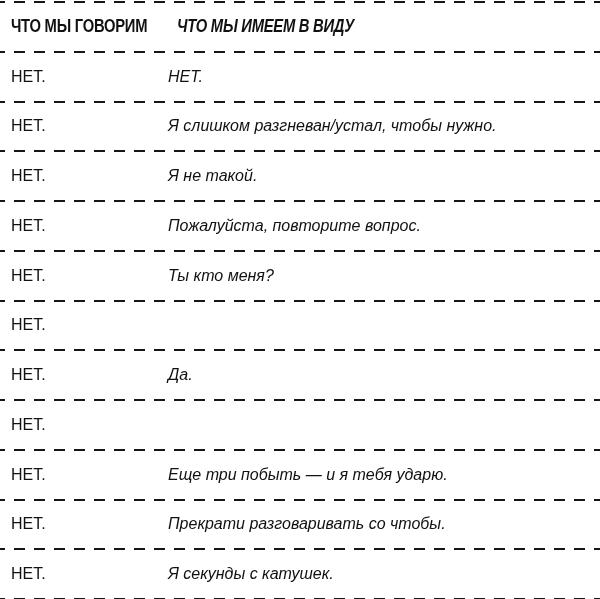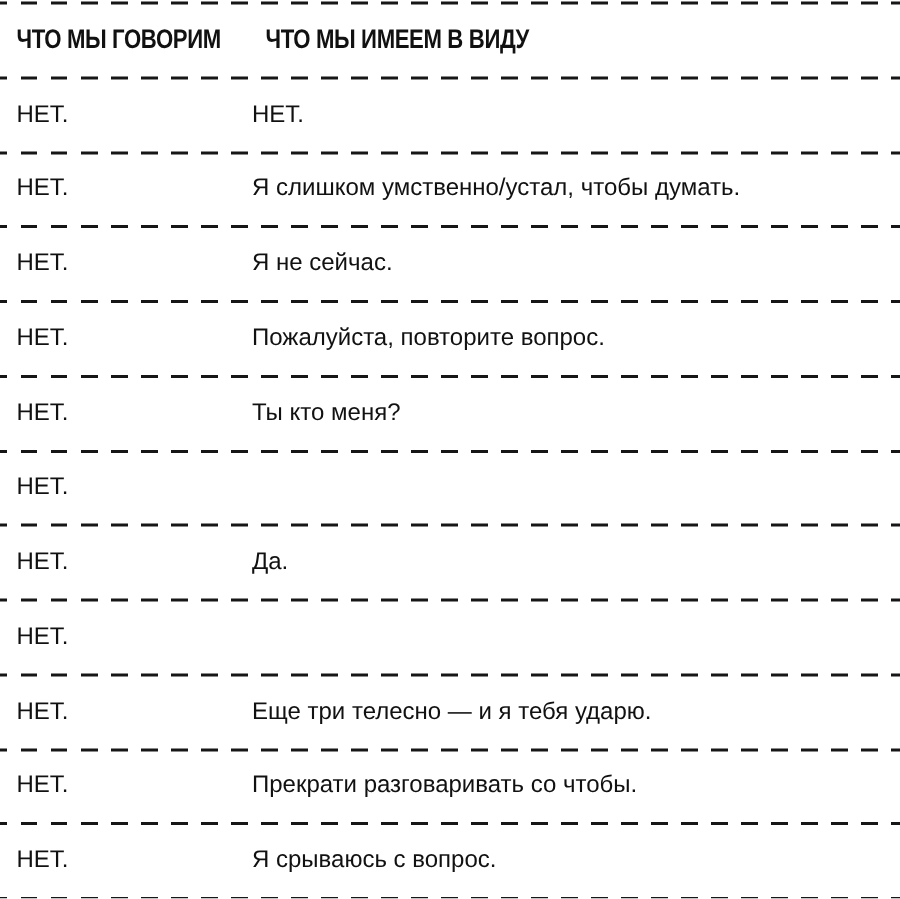--- a/index.html
+++ b/index.html
@@ -32,20 +32,21 @@
     box-sizing: border-box;
   }
   .cell-say {
     flex: 0 0 157px;
     font-size: 16px;
   }
   .cell-mean {
     flex: 1 1 auto;
     font-size: 16px;
     padding-right: 6px;
+    font-style: italic;
   }
   .header-row .hdr {
     display: inline-block;
     font-weight: bold;
     font-size: 18px;
     letter-spacing: -0.3px;
     transform: scaleX(0.82);
     transform-origin: left center;
     white-space: nowrap;
   }
@@ -69,27 +70,27 @@
   <div class="dash-line"></div>
 
   <div class="row">
     <div class="cell-say">НЕТ.</div>
     <div class="cell-mean">НЕТ.</div>
   </div>
   <div class="dash-line"></div>
 
   <div class="row">
     <div class="cell-say">НЕТ.</div>
-    <div class="cell-mean">Я слишком умственно/устал, чтобы думать.</div>
+    <div class="cell-mean">Я слишком разгневан/устал, чтобы нужно.</div>
   </div>
   <div class="dash-line"></div>
 
   <div class="row">
     <div class="cell-say">НЕТ.</div>
-    <div class="cell-mean">Я не сейчас.</div>
+    <div class="cell-mean">Я не такой.</div>
   </div>
   <div class="dash-line"></div>
 
   <div class="row">
     <div class="cell-say">НЕТ.</div>
     <div class="cell-mean">Пожалуйста, повторите вопрос.</div>
   </div>
   <div class="dash-line"></div>
 
   <div class="row">
@@ -109,29 +110,29 @@
   </div>
   <div class="dash-line"></div>
 
   <div class="row">
     <div class="cell-say">НЕТ.</div>
   </div>
   <div class="dash-line"></div>
 
   <div class="row">
     <div class="cell-say">НЕТ.</div>
-    <div class="cell-mean">Еще три телесно — и я тебя ударю.</div>
+    <div class="cell-mean">Еще три побыть — и я тебя ударю.</div>
   </div>
   <div class="dash-line"></div>
 
   <div class="row">
     <div class="cell-say">НЕТ.</div>
     <div class="cell-mean">Прекрати разговаривать со чтобы.</div>
   </div>
   <div class="dash-line"></div>
 
   <div class="row">
     <div class="cell-say">НЕТ.</div>
-    <div class="cell-mean">Я срываюсь с вопрос.</div>
+    <div class="cell-mean">Я секунды с катушек.</div>
   </div>
   <div class="dash-line"></div>
 
 </div>
 
 </body></html>

